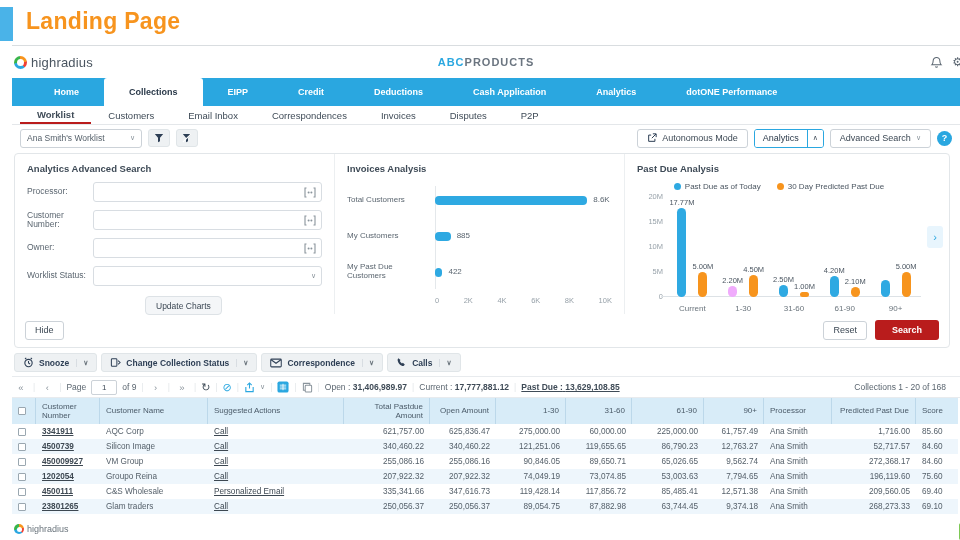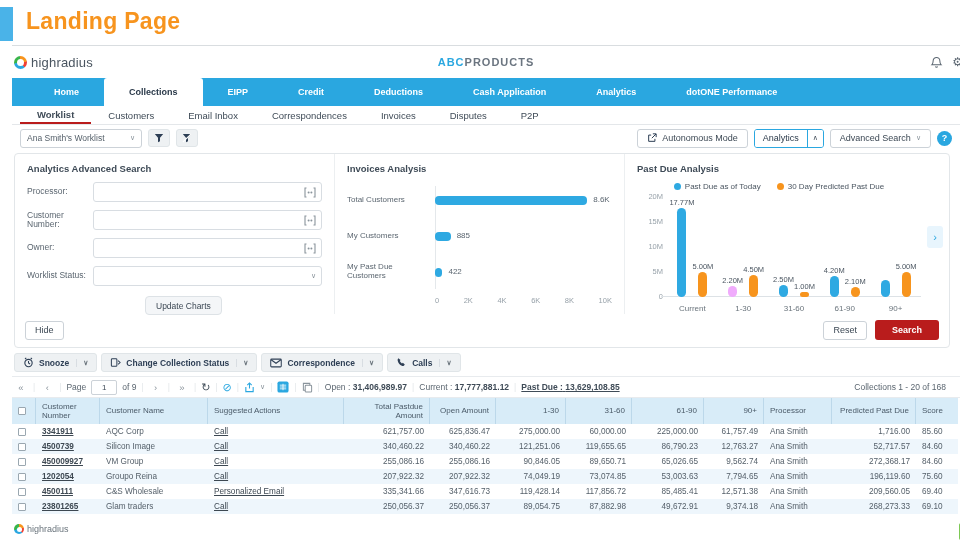--- a/index.html
+++ b/index.html
@@ -608,21 +608,21 @@
             <span class="cell-link">23801265</span>
           </div>
           <div class="td">Glam traders</div>
           <div class="td">
             <span class="cell-action">Call</span>
           </div>
           <div class="td al-r">250,056.37</div>
           <div class="td al-r">250,056.37</div>
           <div class="td al-r">89,054.75</div>
           <div class="td al-r">87,882.98</div>
-          <div class="td al-r">49,672.91</div>
+          <div class="td al-r">63,744.45</div>
           <div class="td al-r">9,374.18</div>
           <div class="td">Ana Smith</div>
           <div class="td al-r">268,273.33</div>
           <div class="td">69.10</div>
         </div>
       </div>
 
     <div class="footer">
       <span class="logo-ring"></span>
       <span class="footer-text">highradius</span>

